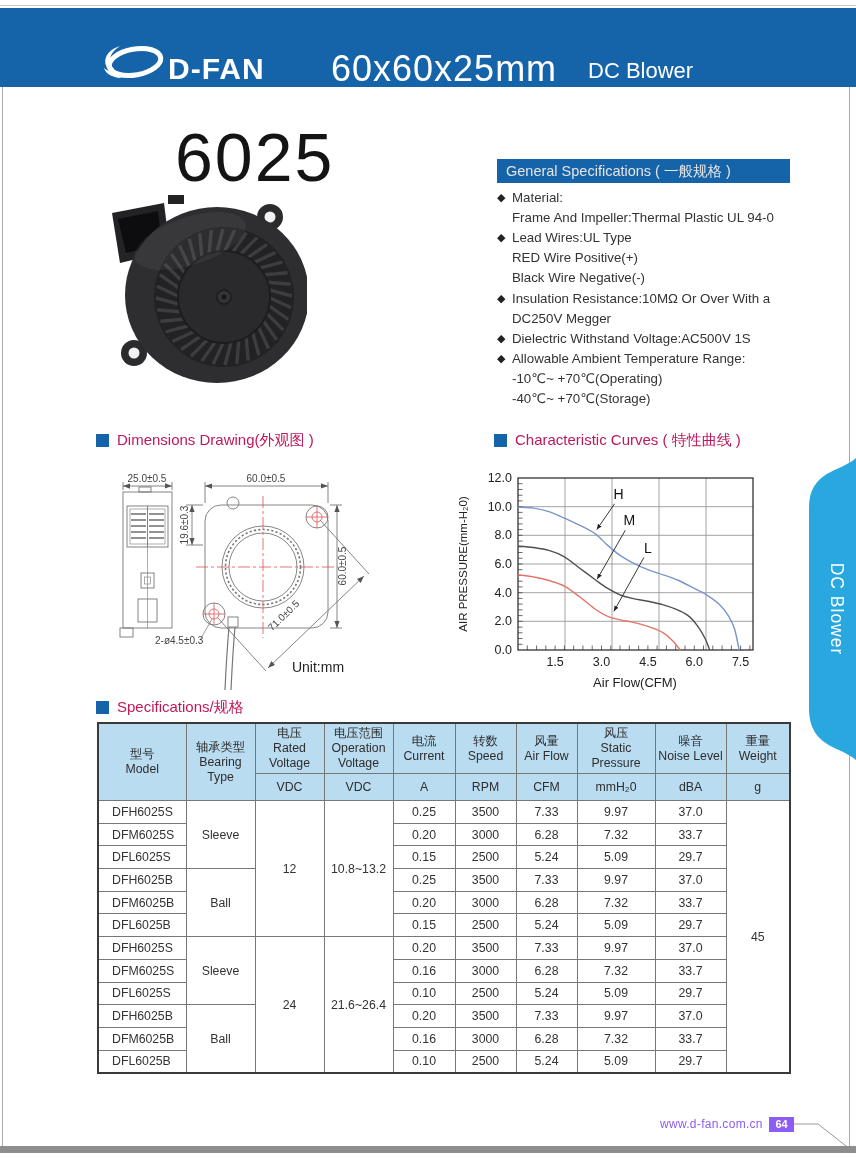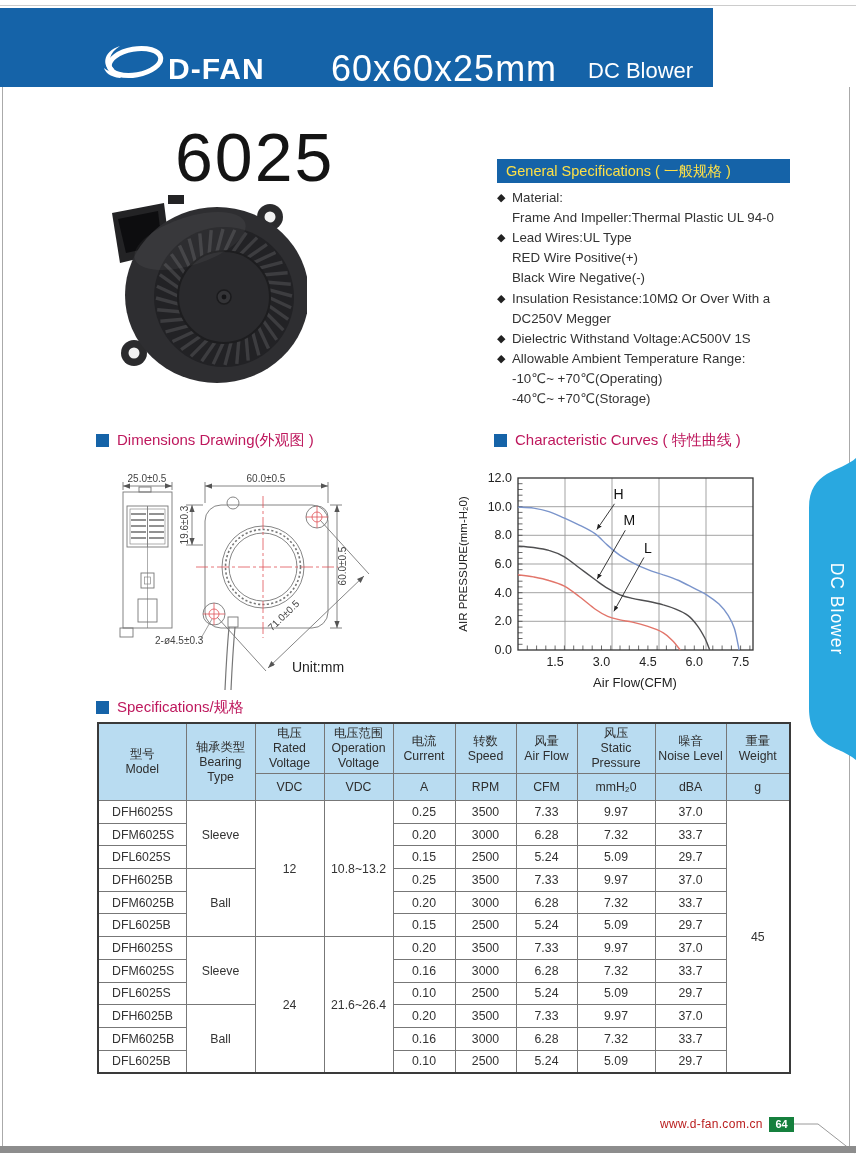--- a/index.html
+++ b/index.html
@@ -1,53 +1,53 @@
 <!DOCTYPE html>
 <html><head>
 <meta charset="utf-8">
 <style>
   html,body{margin:0;padding:0;background:#e8e8e8;}
   .page{position:relative;width:856px;height:1159px;background:#ffffff;overflow:hidden;
         font-family:"Liberation Sans","DejaVu Sans",sans-serif;color:#333;}
   .abs{position:absolute;}
   
-  .header-bar{left:0;top:8px;width:713px;height:79px;background:#1563a8;}
+  .header-bar{left:0;top:8px;width:856px;height:79px;background:#1563a8;}
   .brand-text{left:168px;top:44px;font-size:30px;font-weight:bold;color:#fff;letter-spacing:1px;}
   .size-text{left:303px;top:40px;font-size:36px;color:#fff;letter-spacing:1px;margin-left:28px;}
   .category-text{left:588px;top:50px;font-size:22px;color:#fff;}
   
   .edge-top{left:0;top:5px;width:856px;height:1px;background:#cccccc;}
   .edge-left{left:2px;top:87px;width:1px;height:1059px;background:#aaaaaa;}
   .edge-right{left:849px;top:87px;width:1px;height:1059px;background:#aaaaaa;}
   .bottom-bar{left:0;top:1146px;width:856px;height:7px;background:#8d8d8d;}
   
   .product-title{left:175px;top:118px;font-size:68px;color:#141414;letter-spacing:2px;}
   
-  .gs-titlebar{left:497px;top:159px;width:293px;height:24px;background:#1563a8;color:#fde047;
+  .gs-titlebar{left:497px;top:159px;width:293px;height:24px;background:#1563a8;color:#e5e5e5;
                font-size:14.5px;line-height:24px;padding-left:9px;box-sizing:border-box;}
   .gs-list{left:497px;top:187px;width:330px;}
   .spec-line{display:flex;height:20.2px;font-size:13.3px;color:#333;align-items:center;}
   .spec-bullet{width:15px;font-size:11px;color:#222;flex:none;}
   .spec-line.cont{padding-left:15px;text-align:center;}
   
   .sec-head{font-size:15px;color:#be185d;display:flex;align-items:center;}
   .sq{display:inline-block;width:13px;height:13px;background:#1563a8;margin-right:8px;flex:none;}
   
   .spec-table{border-collapse:collapse;table-layout:fixed;width:692px;}
   .spec-table th,.spec-table td{border:1px solid #777;font-weight:normal;text-align:center;
       padding:0;overflow:hidden;}
   .spec-table{border:2px solid #3a3a3a;}
   .spec-table thead th{background:#b9dcf1;font-size:12.3px;line-height:1.22;color:#2e2e2e;}
   .spec-table thead tr.r1 th{height:49px;}
   .spec-table thead tr.r2 th{height:26px;margin-left:24px;}
   .spec-table td{height:21.7px;font-size:12.3px;color:#333;background:#fff;}
   .spec-table td.model{text-align:left;padding-left:13px;}
   
-  .website{left:660px;top:1117px;font-size:12px;color:#b91c1c;letter-spacing:.3px;cursor:pointer;}
-  .page-badge{left:769px;top:1117px;width:25px;height:15px;background:#15803d;color:#fff;
+  .website{left:660px;top:1117px;font-size:12px;color:#8b5cf6;letter-spacing:.3px;cursor:pointer;}
+  .page-badge{left:769px;top:1117px;width:25px;height:15px;background:#8b5cf6;color:#fff;
               font-size:11px;font-weight:bold;text-align:center;line-height:15px;}
   svg text{font-family:"Liberation Sans","DejaVu Sans",sans-serif;}
 </style>
 </head>
 <body>
 
 <div class="page">
 
   <div class="abs edge-top"></div>
 

